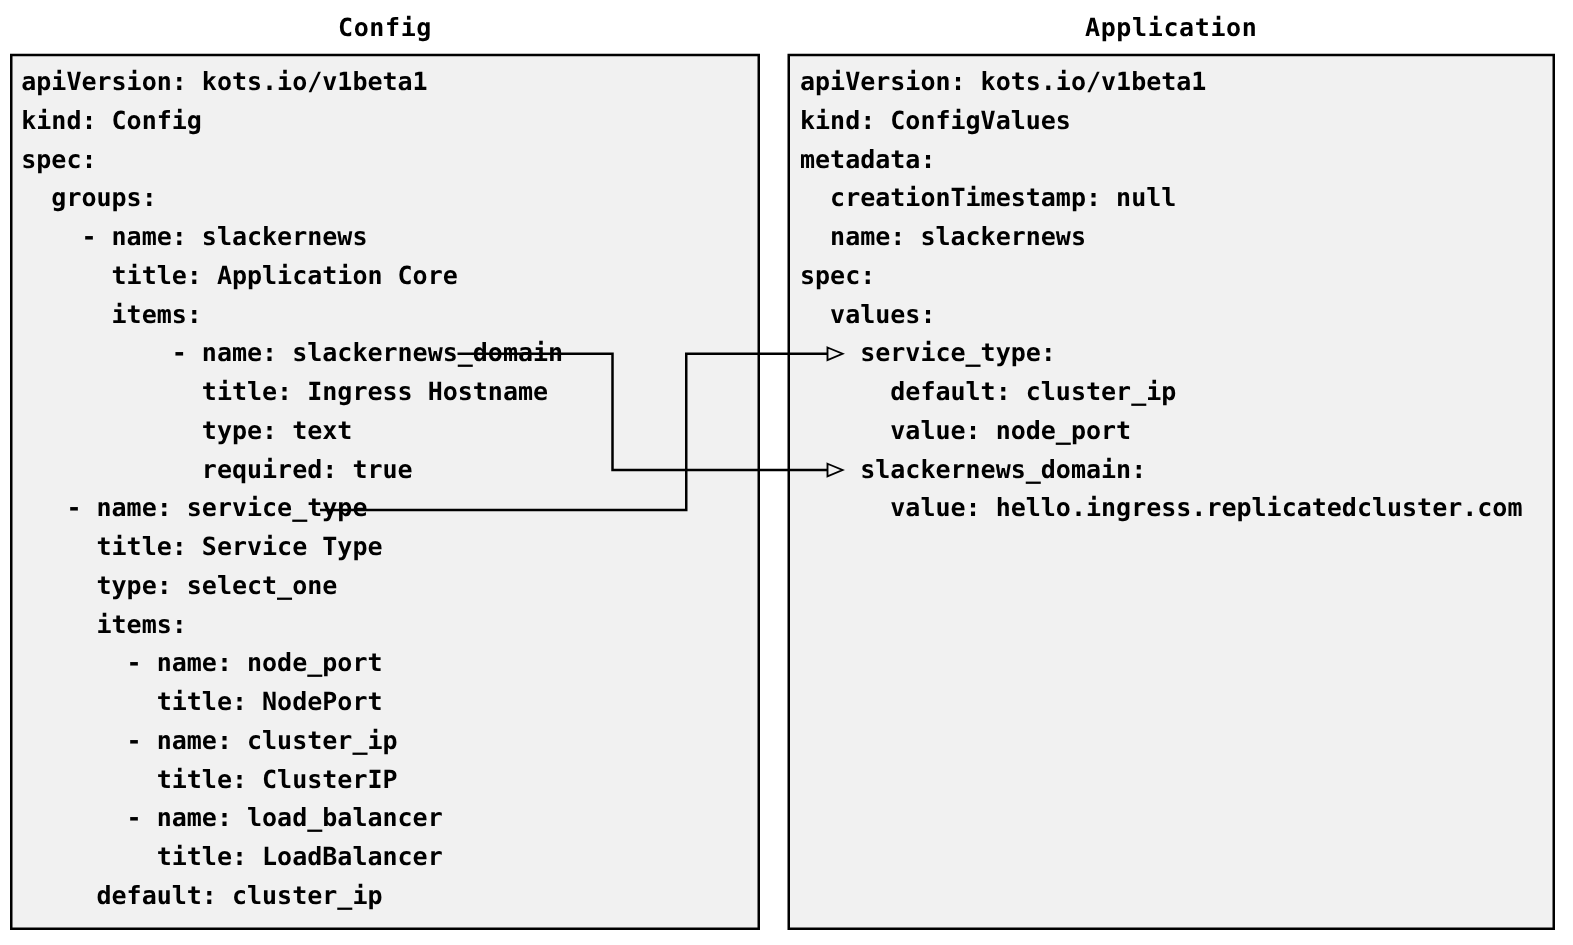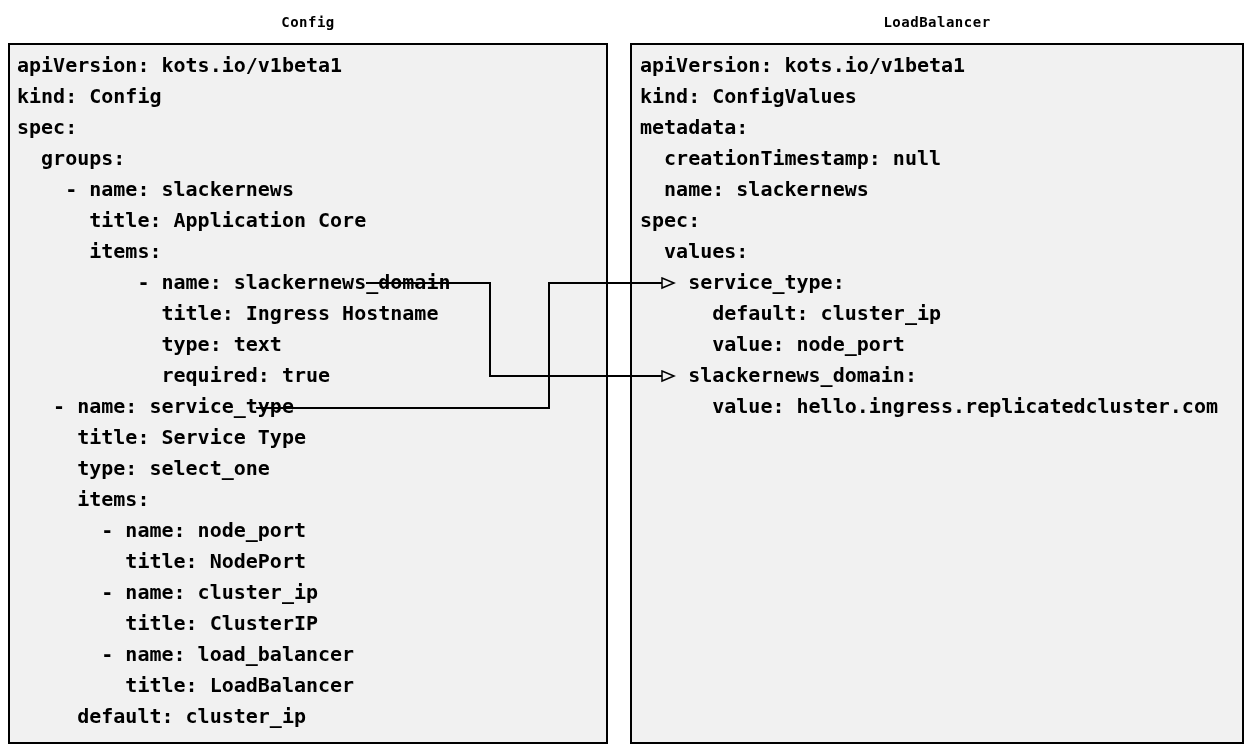--- a/index.html
+++ b/index.html
@@ -10,21 +10,21 @@
     position: relative;
     background: #ffffff;
     font-family: "DejaVu Sans Mono", monospace;
     overflow: hidden;
   }
   .panel-title {
     position: absolute;
     top: 11px;
     font-family: "DejaVu Sans Mono", monospace;
     font-weight: bold;
-    font-size: 14px;
+    font-size: 20px;
     line-height: 22px;
     text-align: center;
     color: #000000;
     letter-spacing: 0.5px;
   }
   #config-title { left: 8px; width: 600px; }
   #configvalues-title { left: 630px; width: 614px; }
   .panel {
     position: absolute;
     top: 43px;
@@ -53,21 +53,21 @@
     pointer-events: none;
   }
 </style>
 </head>
 <body>
 
 <div>
 
   <div class="panel-title" id="config-title">Config</div>
 
-  <div class="panel-title" id="configvalues-title">LoadBalancer</div>
+  <div class="panel-title" id="configvalues-title">Application</div>
 
   <div class="panel" id="config-panel">
     <pre class="yaml">apiVersion: kots.io/v1beta1
 kind: Config
 spec:
   groups:
     - name: slackernews
       title: Application Core
       items:
           - name: slackernews_domain

